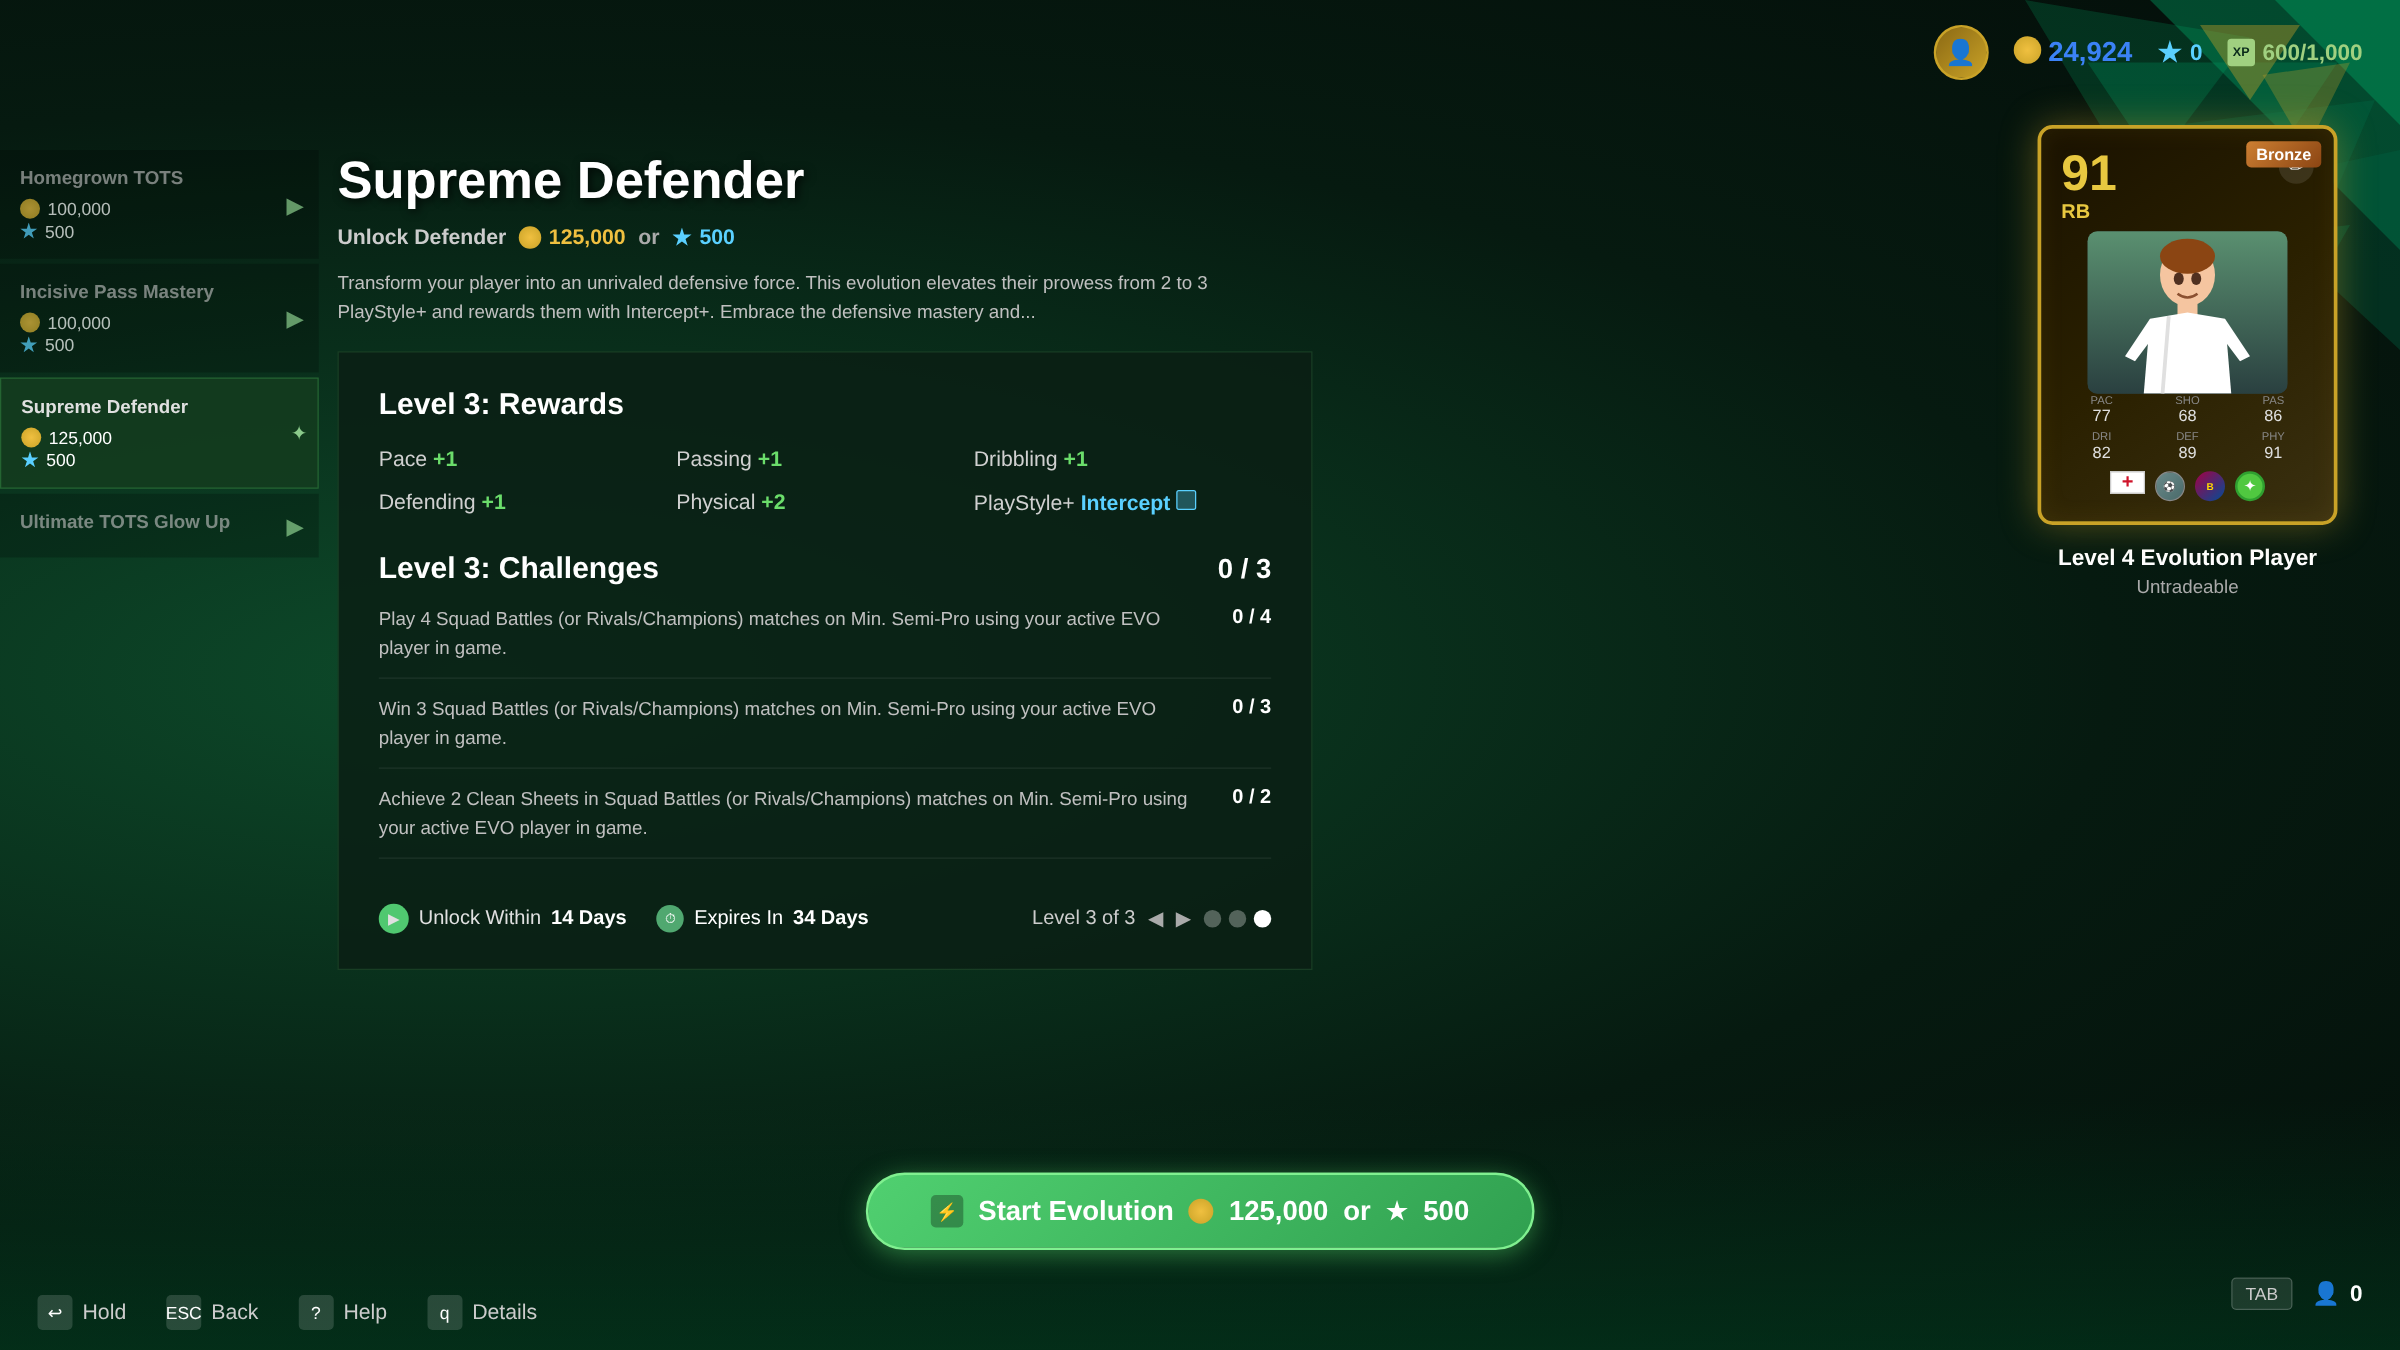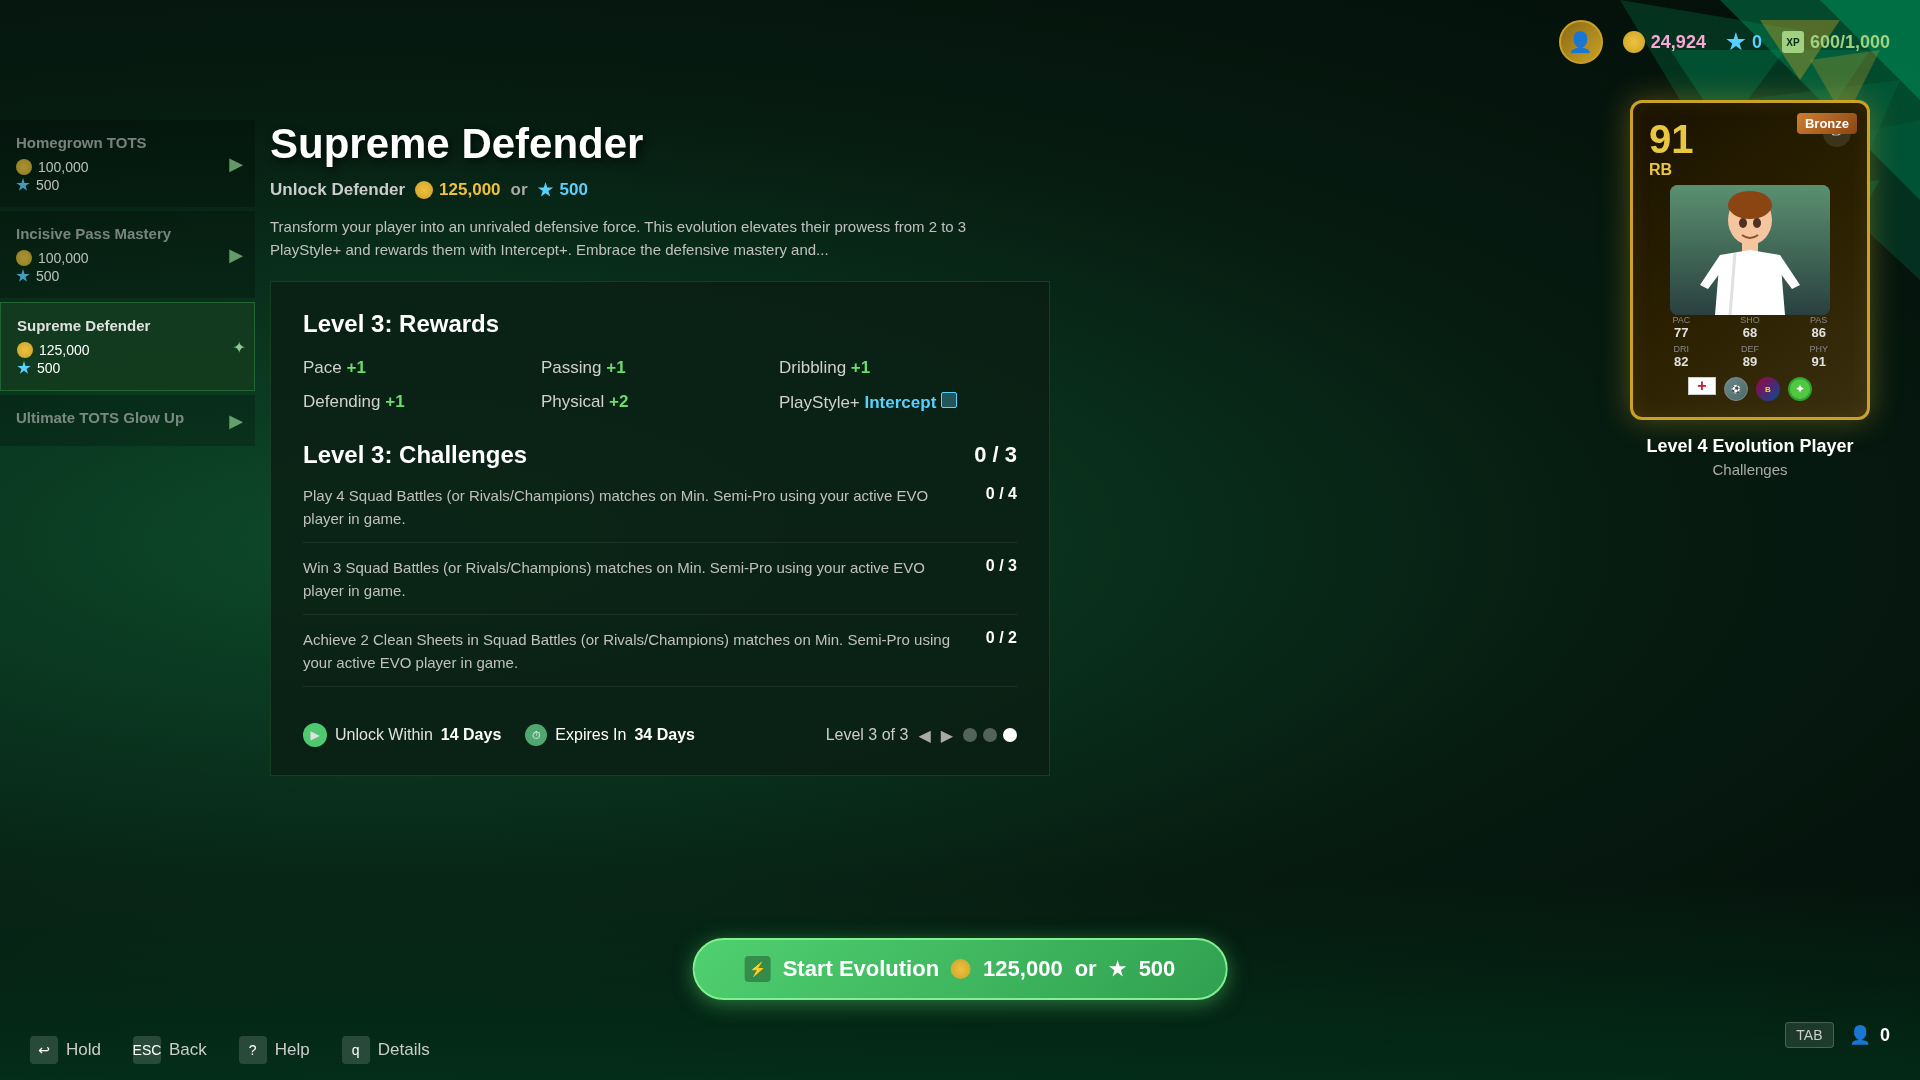--- a/index.html
+++ b/index.html
@@ -66,25 +66,24 @@
       background: linear-gradient(135deg, #8b6914, #c9a227);
       border: 2px solid #c9a227;
       display: flex;
       align-items: center;
       justify-content: center;
       font-size: 20px;
     }
 
     .hud-currency {
       display: flex;
-      align-items: center;
       gap: 6px;
-      font-size: 18px;
-      font-weight: bold;
-      color: #f9a8d4;
+      font-size: 22px;
+      font-weight: bold;
+      color: #3b82f6;
     }
 
     .hud-currency .coin-icon {
       width: 22px;
       height: 22px;
       border-radius: 50%;
       background: radial-gradient(circle, #f0c040, #c9a227);
       display: inline-block;
     }
 
@@ -524,21 +523,21 @@
       font-size: 11px;
     }
 
     .card-stat-label {
       color: #888;
       font-size: 9px;
     }
 
     .card-stat-value {
       color: #e0e0e0;
-      font-weight: bold;
+      font-weight: normal;
       font-size: 13px;
     }
 
     .card-flags {
       display: flex;
       justify-content: center;
       gap: 8px;
       margin-top: 6px;
     }
 
@@ -989,21 +988,21 @@
 
       <div style="width:24px;height:24px;border-radius:50%;background:linear-gradient(135deg,#6a8a8a,#4a6a6a);border:1px solid #888;display:flex;align-items:center;justify-content:center;font-size:8px;color:white;">⚽</div>
 
       <div class="barca-logo">B</div>
 
       <div style="width:24px;height:24px;border-radius:50%;background:#50c840;border:2px solid #30a030;display:flex;align-items:center;justify-content:center;font-size:12px;">✦</div>
     </div>
   </div>
 
   <div class="card-label">Level 4 Evolution Player</div>
-  <div class="card-untradeable">Challenges</div>
+  <div class="card-untradeable">Untradeable</div>
 </div>
 
 <div class="start-evo-btn">
   <span class="btn-icon">⚡</span>
   <span>Start Evolution</span>
   <span class="start-evo-coin"></span>
   <span>125,000</span>
   <span>or</span>
   <span class="start-evo-pts"></span>
   <span>500</span>

